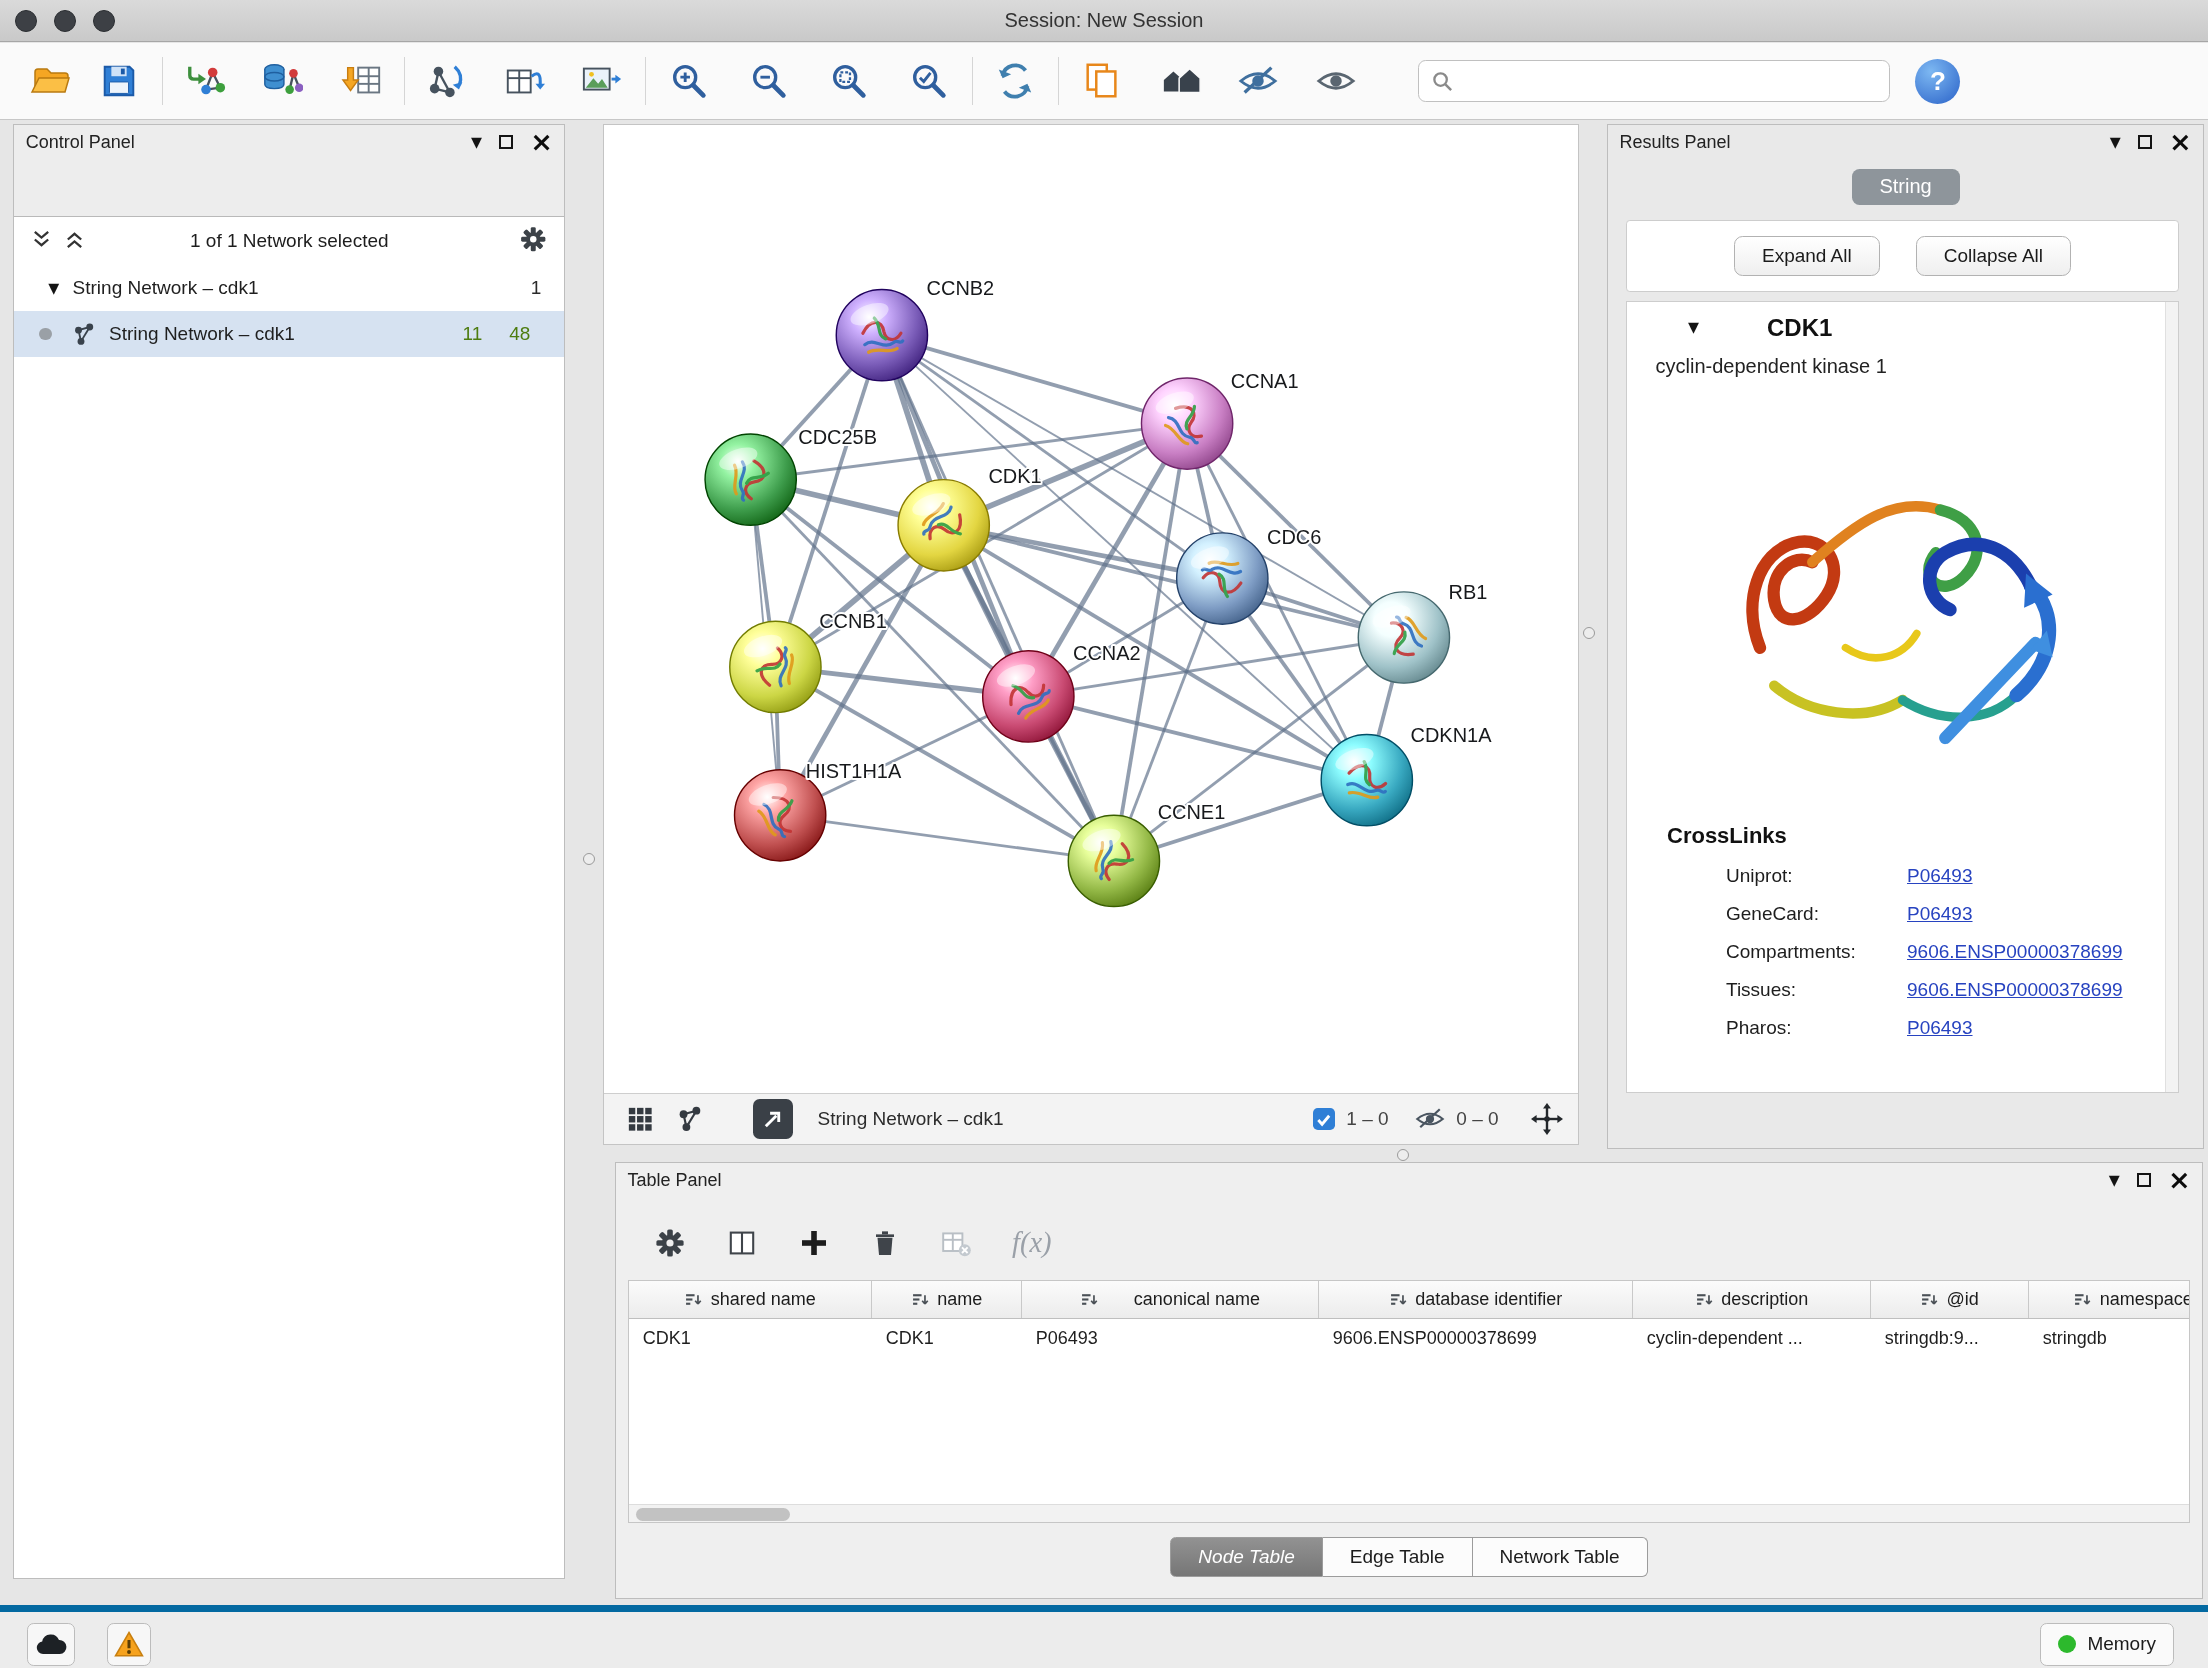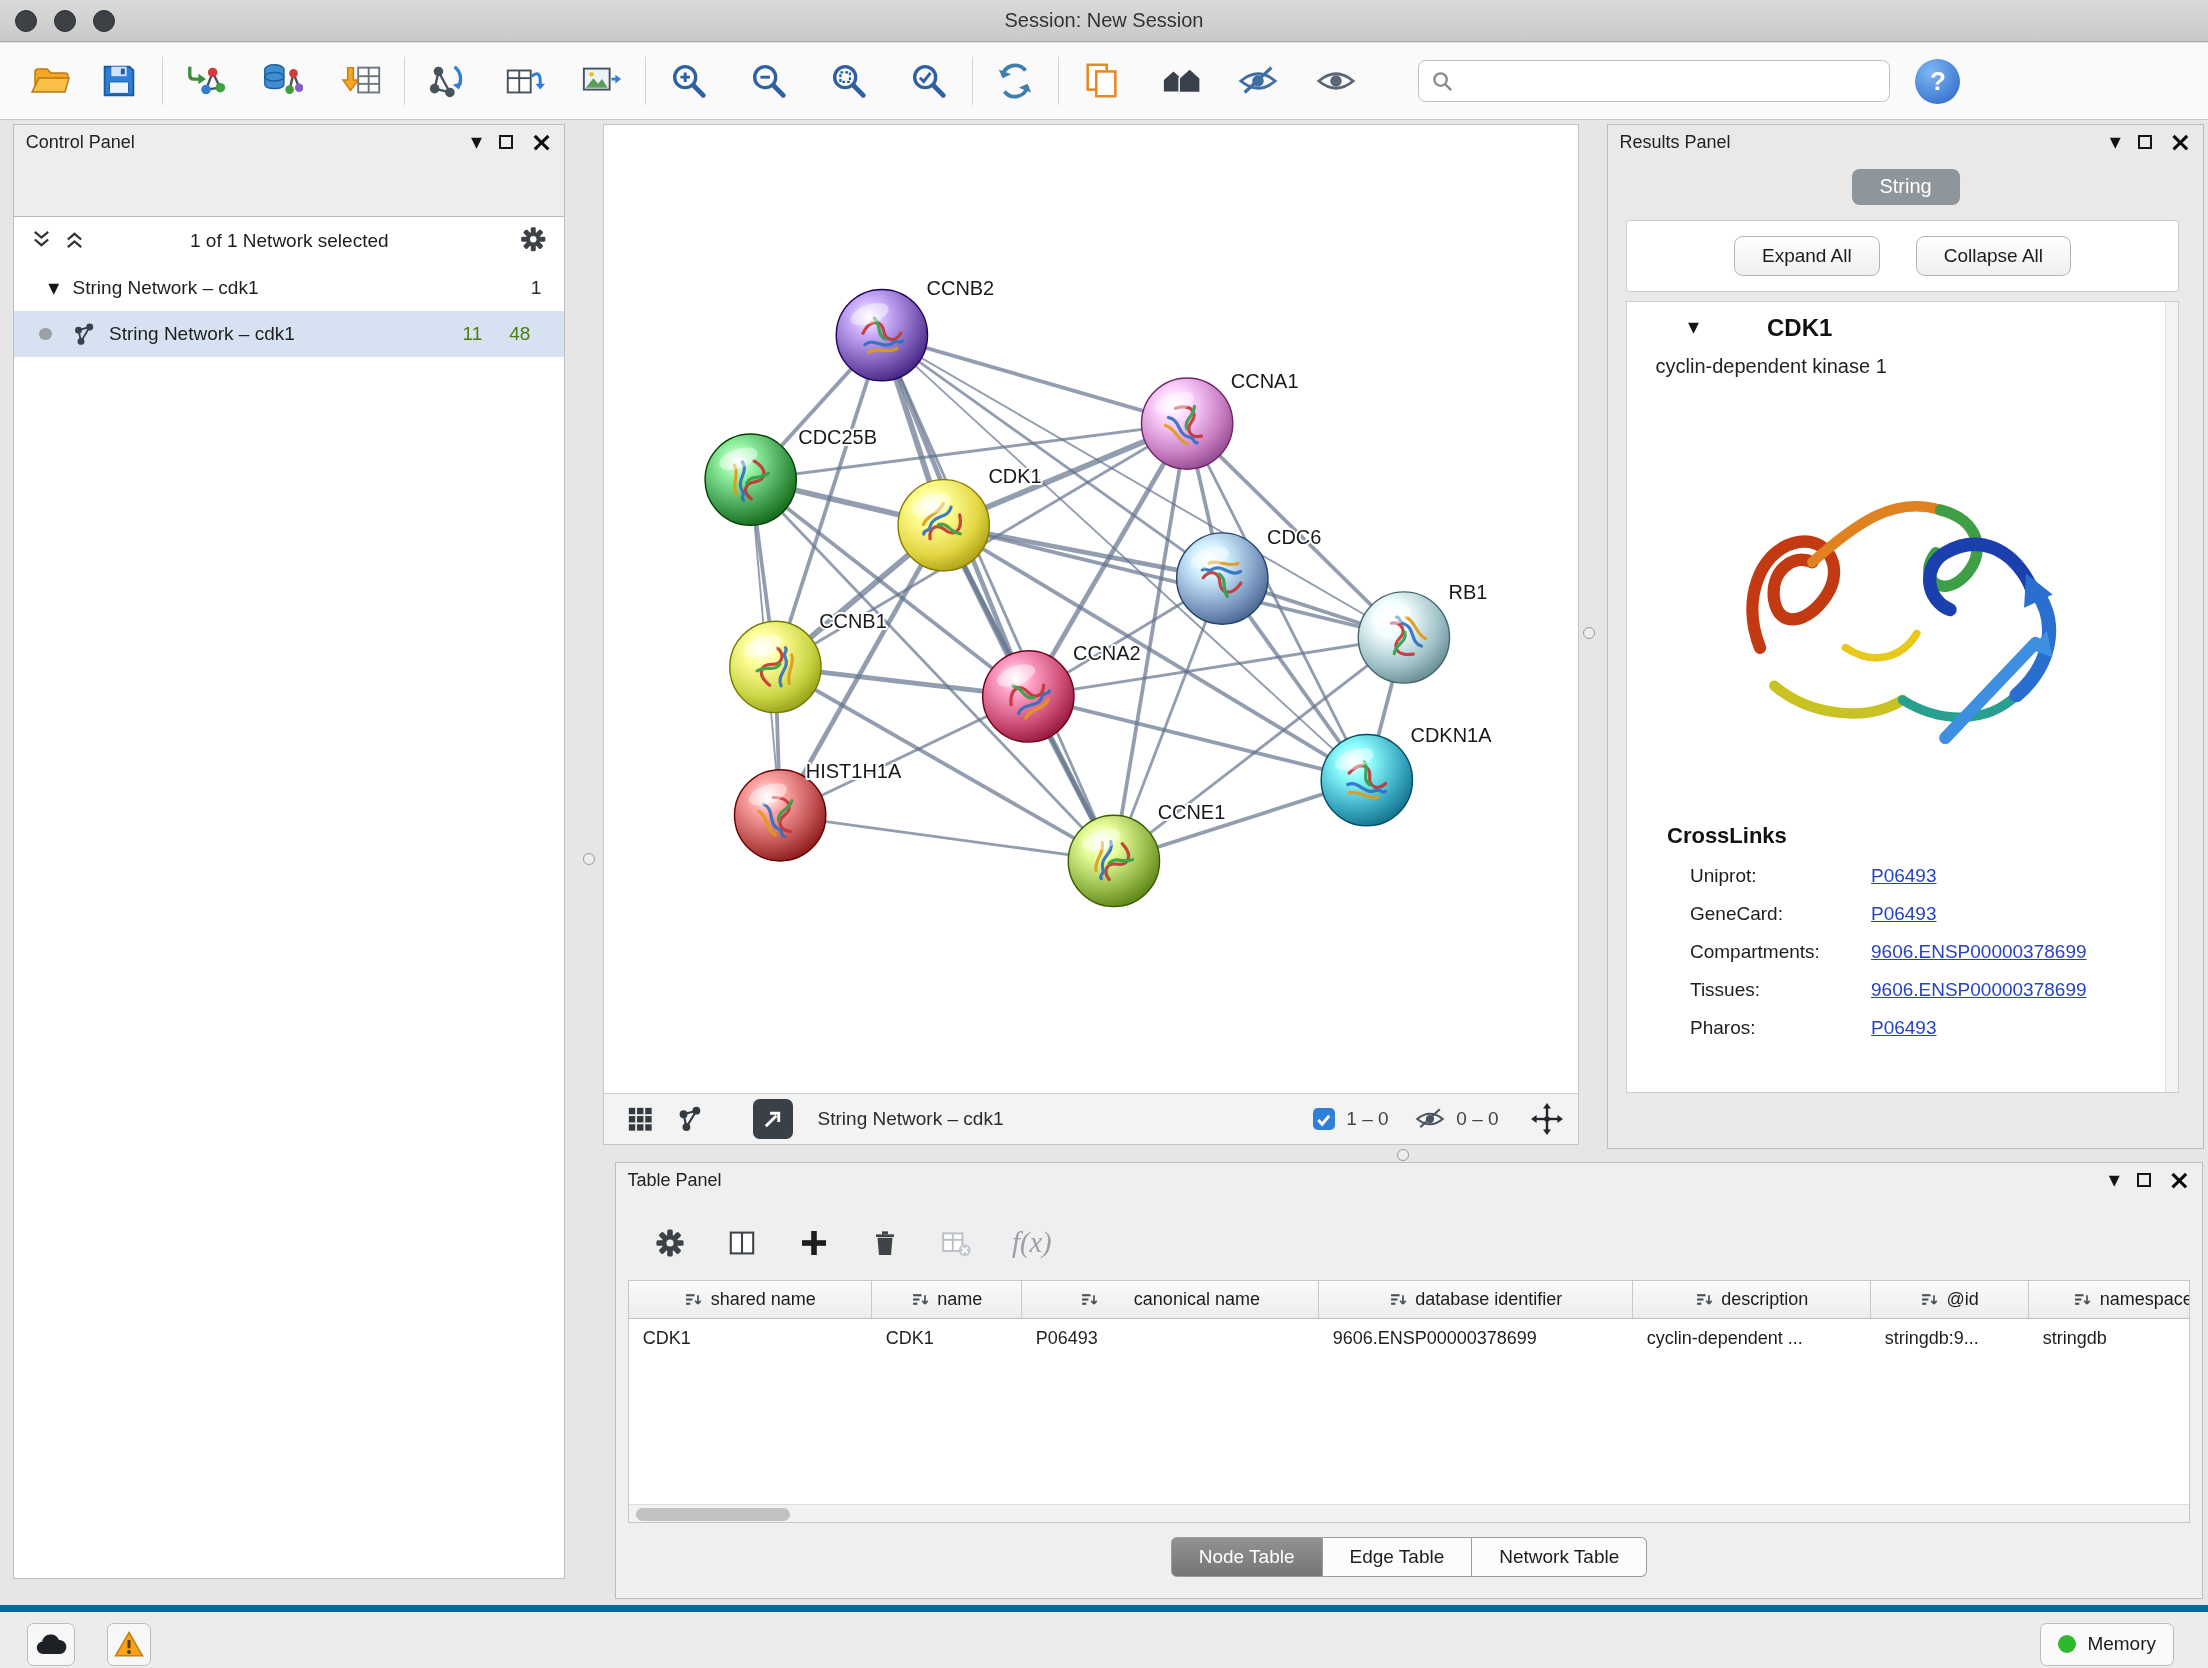--- a/index.html
+++ b/index.html
@@ -64,40 +64,40 @@
 .string-pill{width:108px;height:36px;background:#8e959b;color:#fff;border-radius:7.6px;display:flex;align-items:center;justify-content:center;font-size:20px;margin:9.5px auto 0;}
 .expand-box{margin:15px 0 0 18px;width:553px;height:72px;background:#fff;border:1px solid #cdcdcd;border-radius:3.8px;display:flex;align-items:center;justify-content:center;gap:36px;}
 .rp-btn{height:40px;padding:0 27px;border:1px solid #b2b2b2;border-radius:8.6px;background:linear-gradient(#ffffff,#efefef);font-size:19px;display:flex;align-items:center;color:#1b1b1b;}
 .gene-box{margin:9.5px 0 0 18px;width:553px;height:792px;background:#fff;border:1px solid #cdcdcd;position:relative;}
 .gene-scroll{position:absolute;right:0;top:0;bottom:0;width:13.3px;background:#f3f3f3;border-left:1px solid #e0e0e0;}
 .gene-header{height:51px;display:flex;align-items:center;padding-left:61px;}
 .gene-symbol{font-size:24px;font-weight:bold;margin-left:68px;color:#111;}
 .gene-desc{margin:1.9px 0 0 28.5px;font-size:20px;color:#222;}
 .protein-wrap{margin:32px auto 0;width:399px;height:388px;}
 .xl-heading{margin:25px 0 0 40px;font-size:22px;font-weight:bold;color:#111;}
-.xl-row{display:flex;padding-left:63px;margin-top:16px;font-size:19px;}
+.xl-row{display:flex;padding-left:99px;margin-top:16px;font-size:19px;}
 .xl-label{width:181px;color:#1d1d1d;}
 .xl-value{color:#2743c0;text-decoration:underline;}
 
 
 .table-panel{left:615px;top:1162px;width:1588px;height:437px;background:#efefef;}
 .tp-toolbar{margin:19px 0 0 38px;display:flex;gap:40px;align-items:center;height:53px;}
 .fx{font-family:"Liberation Serif",serif;font-style:italic;font-size:28.5px;color:#9aa0a8;}
 .table-wrap{margin:11.4px 12.4px 0;height:243px;background:#fff;border:1px solid #c6c6c6;overflow:hidden;position:relative;}
 .t-header{display:flex;height:38px;background:linear-gradient(#fbfbfb,#ececec);border-bottom:1px solid #bfbfbf;}
 .th{display:flex;align-items:center;justify-content:center;gap:8.6px;border-right:1px solid #c9c9c9;font-size:18px;color:#1c1c1c;flex:none;overflow:hidden;white-space:nowrap;}
 .t-row{display:flex;height:38px;align-items:center;}
 .td{padding-left:13.3px;font-size:18px;color:#1e1e1e;flex:none;overflow:hidden;white-space:nowrap;}
 .hscroll{position:absolute;left:0;right:0;bottom:0;height:18px;background:#f2f2f2;border-top:1px solid #ddd;}
 .hthumb{position:absolute;left:6.7px;top:2.9px;width:154px;height:12.4px;border-radius:6.7px;background:#c2c2c2;}
 .tp-tabs{margin-top:13.3px;display:flex;justify-content:center;}
 .tp-tab{height:40px;padding:0 27px;border:1px solid #9c9c9c;border-left:none;display:flex;align-items:center;font-size:19px;background:#fcfcfc;color:#1c1c1c;}
 .tp-tab:first-child{border-left:1px solid #9c9c9c;border-radius:5.7px 0 0 5.7px;}
 .tp-tab:last-child{border-radius:0 5.7px 5.7px 0;}
-.tp-tab.active{background:linear-gradient(#929292,#767676);color:#fff;}
+.tp-tab.active{background:linear-gradient(#929292,#767676);color:#fff;font-style:italic;}
 
 
 .status-bar{position:absolute;left:0;top:1605px;width:100%;height:63px;background:#ececec;border-top:7px solid #0369a1;}
 .sb-btn{position:absolute;top:10.5px;height:43px;border:1px solid #bcbcbc;border-radius:6.7px;background:#f7f7f7;display:flex;align-items:center;justify-content:center;}
 .memory-btn{position:absolute;right:34px;top:10.5px;height:43px;border:1px solid #bcbcbc;border-radius:6.7px;background:#fafafa;display:flex;align-items:center;gap:11.4px;padding:0 17px;font-size:19px;color:#1c1c1c;}
 .mem-dot{width:18px;height:18px;border-radius:50%;background:#2db92d;display:inline-block;}
 
 
 .split-dot{position:absolute;width:12.4px;height:12.4px;border-radius:50%;background:#ededed;border:1px solid #9a9a9a;}
 </style>

